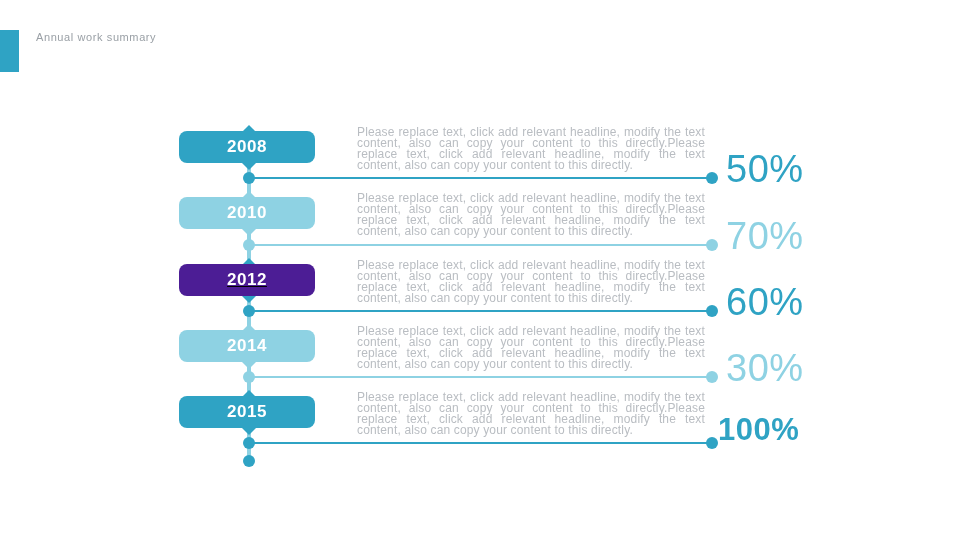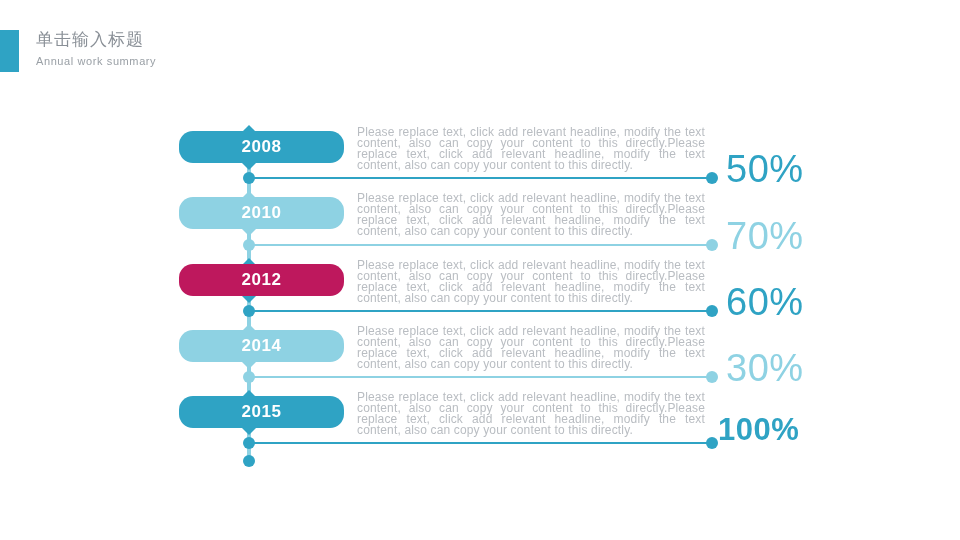--- a/index.html
+++ b/index.html
@@ -90,23 +90,23 @@
   .row {
     position: absolute;
     left: 0;
     width: 960px;
   }
 
   
   .pill {
     position: absolute;
     left: 179px;
-    width: 165px;
+    width: 136px;
     height: 32px;
-    border-radius: 14px;
+    border-radius: 8px;
     display: flex;
     align-items: center;
     justify-content: center;
   }
   .pill-label {
     color: #ffffff;
     font-size: 17px;
     font-weight: bold;
     letter-spacing: 0.5px;
   }
@@ -151,21 +151,20 @@
     text-align: justify;
     letter-spacing: 0.15px;
   }
 </style>
 </head>
 <body>
 
 <div class="header">
   <div class="header-accent"></div>
   <div class="header-text">
-    <div class="header-title">单击输入标题</div>
     <div class="header-subtitle">Annual work summary</div>
   </div>
 </div>
 
 <div class="timeline">
   <div class="spine"></div>
   <div class="spine-top-dot"></div>
   <div class="spine-cap"></div>
   <div id="rows">
       <div class="row">
@@ -188,21 +187,21 @@
         </div>
         <div class="pill-tail-down" style="top: 229px; border-top: 7px solid rgb(142, 210, 227);"></div>
         <div class="hline" style="left: 249px; top: 244px; width: 463px; background: rgb(142, 210, 227);"></div>
         <div class="dot" style="left: 243px; top: 239px; background: rgb(142, 210, 227);"></div>
         <div class="dot" style="left: 706px; top: 239px; background: rgb(142, 210, 227);"></div>
         <div class="pct" style="left: 726px; top: 215px; color: rgb(142, 210, 227); text-align: center;">70%</div>
       </div>
       <div class="row">
         <div class="para" style="top: 260px;">Please replace text, click add relevant headline, modify the text content, also can copy your content to this directly.Please replace text, click add relevant headline, modify the text content, also can copy your content to this directly.</div>
         <div class="pill-tail-up" style="top: 258px; border-bottom: 7px solid rgb(47, 163, 196);"></div>
-        <div class="pill" style="top: 264px; background: #be185d;">
+        <div class="pill" style="top: 264px; background: #4c1d95; text-decoration: underline;">
           <span class="pill-label">2012</span>
         </div>
         <div class="pill-tail-down" style="top: 296px; border-top: 7px solid rgb(47, 163, 196);"></div>
         <div class="hline" style="left: 249px; top: 310px; width: 463px; background: rgb(47, 163, 196);"></div>
         <div class="dot" style="left: 243px; top: 305px; background: rgb(47, 163, 196);"></div>
         <div class="dot" style="left: 706px; top: 305px; background: rgb(47, 163, 196);"></div>
         <div class="pct" style="left: 726px; top: 281px; color: rgb(47, 163, 196);">60%</div>
       </div>
       <div class="row">
         <div class="para" style="top: 326px;">Please replace text, click add relevant headline, modify the text content, also can copy your content to this directly.Please replace text, click add relevant headline, modify the text content, also can copy your content to this directly.</div>

